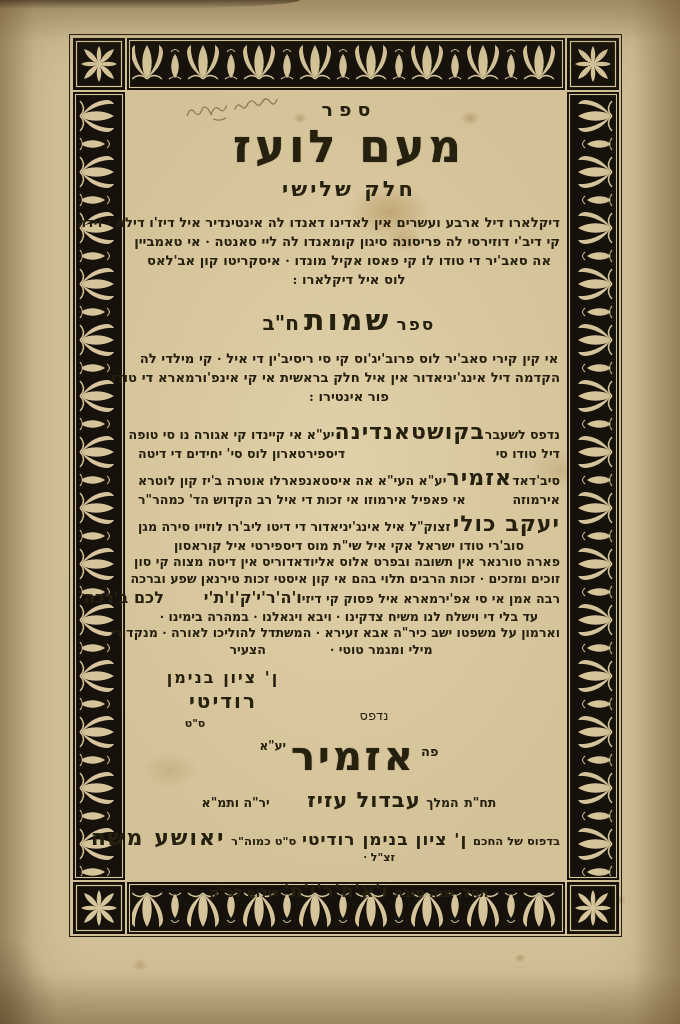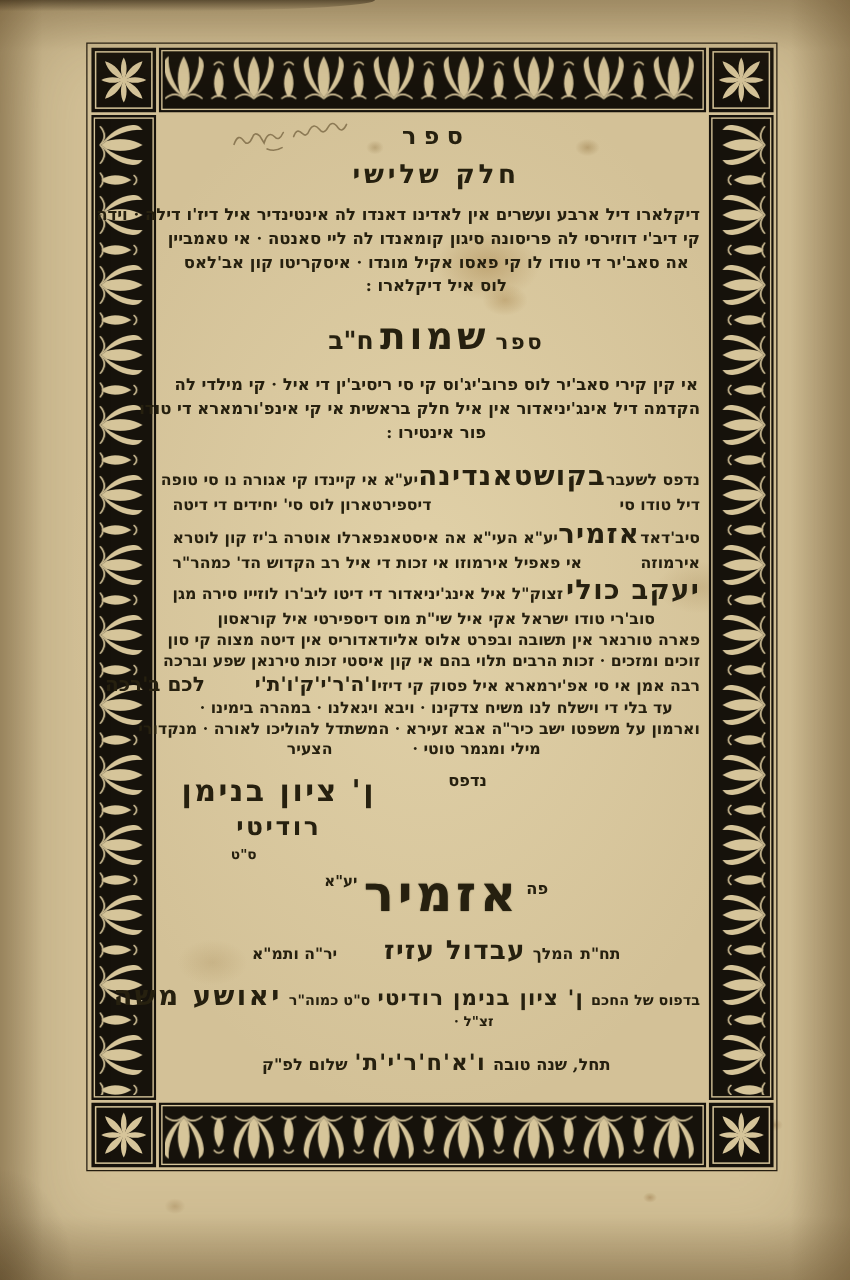--- a/index.html
+++ b/index.html
@@ -51,24 +51,24 @@
   .sect .s-main{font-size:30px;font-weight:bold;letter-spacing:3px;}
   .sect .s-suf{font-size:20px;font-weight:bold;}
   .imprint{margin-top:11px;font-size:12.6px;font-weight:bold;line-height:1.32;}
   .iline{display:flex;direction:rtl;align-items:baseline;justify-content:space-between;white-space:nowrap;}
   .iline.center{justify-content:center;gap:8px;}
   .emph-lg{font-size:22px;font-weight:bold;letter-spacing:1px;}
   .emph-md{font-size:16px;font-weight:bold;margin-left:40px;}
   .l12{display:flex;direction:rtl;justify-content:center;gap:64px;transform:translateX(-18px);}
   .printer-row{display:grid;grid-template-columns:170px 1fr 120px;direction:ltr;margin-top:10px;align-items:start;}
   .printer-names{direction:rtl;text-align:center;font-weight:bold;}
-  .pn1{font-size:24px;letter-spacing:2px;}
+  .pn1{font-size:16px;letter-spacing:2px;}
   .pn2{font-size:20px;letter-spacing:2px;margin-top:2px;}
   .pst{font-size:11px;margin-top:4px;transform:translateX(-28px);}
-  .nidpas{font-size:13px;font-weight:bold;}
+  .nidpas{font-size:13px;font-weight:normal;margin-top:40px;}
   .place-line{margin-top:2px;white-space:nowrap;}
   .place-line .p-pre{font-size:13px;font-weight:bold;vertical-align:14px;}
   .place-line .p-city{font-size:40px;font-weight:bold;letter-spacing:3px;text-shadow:0 0 1px rgba(38,32,15,.8);}
   .place-line .p-post{font-size:12px;font-weight:bold;vertical-align:20px;}
   .ruler-line{margin-top:8px;white-space:nowrap;font-weight:bold;}
   .ruler-line .r-sm{font-size:12.5px;}
   .ruler-line .r-big{font-size:21px;letter-spacing:1px;margin-left:32px;}
   .press-line{margin-top:12px;white-space:nowrap;font-weight:bold;}
   .press-line .pr-sm{font-size:11.5px;}
   .press-line .pr-name{font-size:17px;letter-spacing:1px;}
@@ -187,20 +187,21 @@
         <path d="M4,16 q4,-9 8,-2 q3,5 7,-2 q2,-5 6,-1 l3,6 q4,-10 9,-4 q3,4 7,-3"></path>
         <path d="M52,14 q3,-7 7,-2 q3,4 6,-2 q4,-6 8,0 q3,5 7,-1 q4,-6 8,1 q3,5 7,-2"></path>
         <path d="M30,22 q6,3 12,0"></path>
       </g>
     </svg>
   </div>
 
   <div class="content">
 
     <div class="t-sefer">ספר</div>
+    <div class="t-main">מעם לועז</div>
     <div class="t-part">חלק שלישי</div>
 
     <div class="para">
       <div>דיקלארו דיל ארבע ועשרים אין לאדינו דאנדו לה אינטינדיר איל דיז'ו דילה · וידה</div>
       <div>קי דיב'י דוזירסי לה פריסונה סיגון קומאנדו לה ליי סאנטה · אי טאמביין</div>
       <div>אה סאב'יר די טודו לו קי פאסו אקיל מונדו · איסקריטו קון אב'לאס</div>
       <div>לוס איל דיקלארו :</div>
     </div>
 
     <div class="sect">

